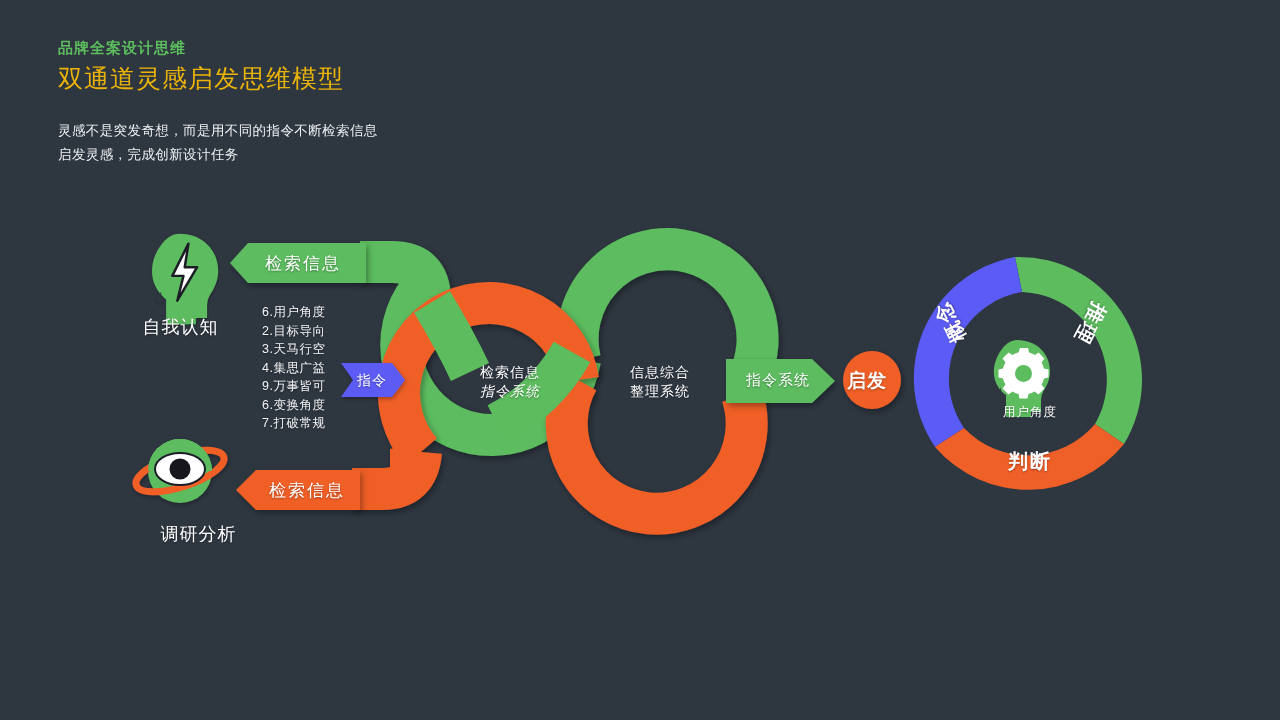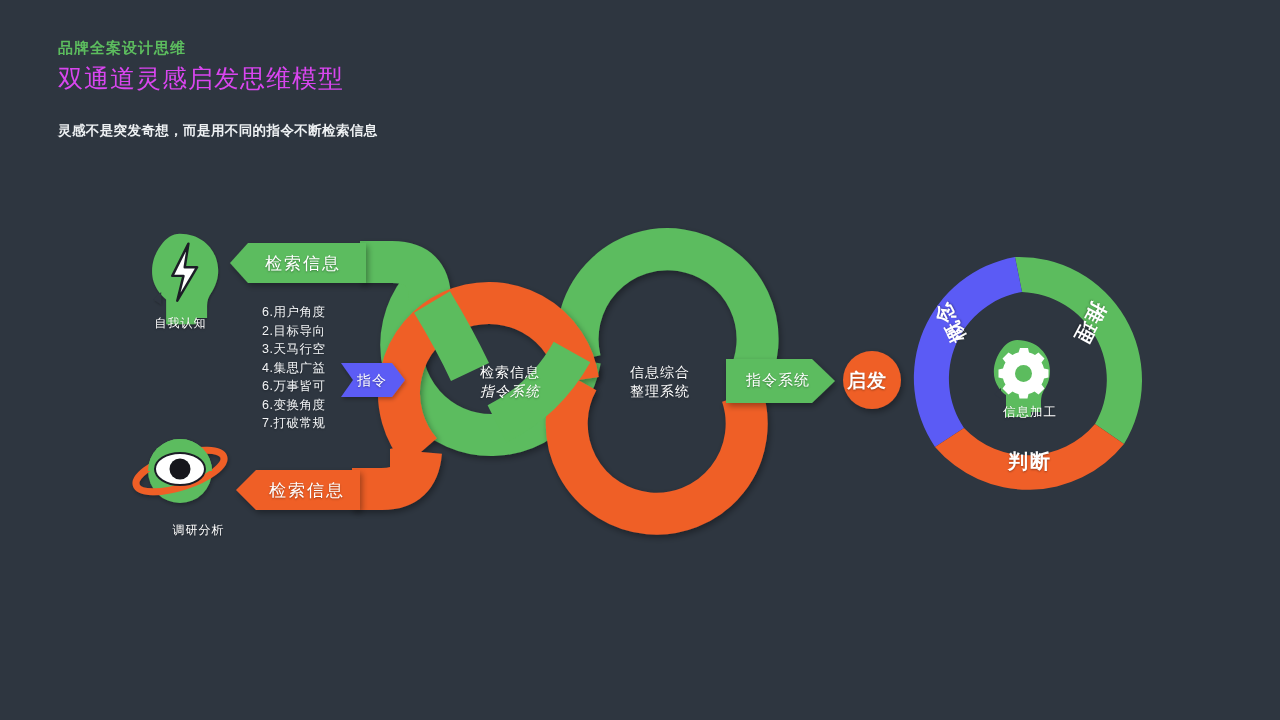--- a/index.html
+++ b/index.html
@@ -24,34 +24,34 @@
     width: 700px;
   }
   #kicker {
     color: #5cbc5e;
     font-size: 15px;
     font-weight: bold;
     letter-spacing: 1px;
     line-height: 1.35;
   }
   #headline {
-    color: #d946ef;
+    color: #eab308;
     font-size: 25px;
     font-weight: 400;
     letter-spacing: 1px;
     line-height: 1.45;
     margin-top: 2px;
   }
   #sub-wrap {
     margin-top: 22px;
   }
   .subline {
     color: #eef1f3;
     font-size: 13.5px;
-    font-weight: bold;
+    font-weight: normal;
     letter-spacing: 0.4px;
     line-height: 1.85;
   }
 
   
   #stage {
     position: absolute;
     left: 0;
     top: 0;
     width: 1280px;
@@ -65,21 +65,21 @@
 
   
   .dlabel {
     position: absolute;
     color: #ffffff;
     text-align: center;
     white-space: nowrap;
     text-shadow: 0 1px 2px rgba(0,0,0,0.35);
   }
   .icon-caption {
-    font-size: 12px;
+    font-size: 18px;
     letter-spacing: 1px;
   }
   .banner-text {
     font-size: 17px;
     letter-spacing: 2px;
   }
   .ring-text {
     font-size: 14px;
     letter-spacing: 1px;
     line-height: 1.5;
@@ -119,20 +119,21 @@
   #cmd-list div { white-space: nowrap; }
 </style>
 </head>
 <body>
 
 <div id="header">
   <div id="kicker">品牌全案设计思维</div>
   <div id="headline">双通道灵感启发思维模型</div>
   <div id="sub-wrap">
     <div class="subline">灵感不是突发奇想，而是用不同的指令不断检索信息</div>
+    <div class="subline">启发灵感，完成创新设计任务</div>
   </div>
 </div>
 
 <div id="stage">
 
   <svg width="1280" height="720" viewBox="0 0 1280 720">
     <defs>
 
       <filter id="softshadow" x="-30%" y="-30%" width="170%" height="170%">
         <feDropShadow dx="2" dy="3" stdDeviation="3" flood-color="#000000" flood-opacity="0.35"></feDropShadow>
@@ -294,26 +295,26 @@
 
   <div class="dlabel banner-text" style="left:736px; top:371px; width:84px; font-size:15px; letter-spacing:1px;">指令系统</div>
 
   <div class="dlabel qf-text" style="left:843px; top:368px; width:48px;">启发</div>
 
   <div id="cmd-list">
     <div>6.用户角度</div>
     <div>2.目标导向</div>
     <div>3.天马行空</div>
     <div>4.集思广益</div>
-    <div>6.万事皆可</div>
+    <div>9.万事皆可</div>
     <div>6.变换角度</div>
     <div>7.打破常规</div>
   </div>
 
   <div class="dlabel donut-text" style="left:1060px; top:310px; width:60px; transform:rotate(118deg); transform-origin:center center;">推理</div>
 
   <div class="dlabel donut-text" style="left:920px; top:308px; width:60px; transform:rotate(-118deg); transform-origin:center center;">概念</div>
 
   <div class="dlabel donut-text" style="left:1000px; top:448px; width:60px;">判断</div>
 
-  <div class="dlabel donut-text-sm" style="left:980px; top:404px; width:100px;">信息加工</div>
+  <div class="dlabel donut-text-sm" style="left:980px; top:404px; width:100px;">用户角度</div>
 
 </div>
 
 </body></html>

